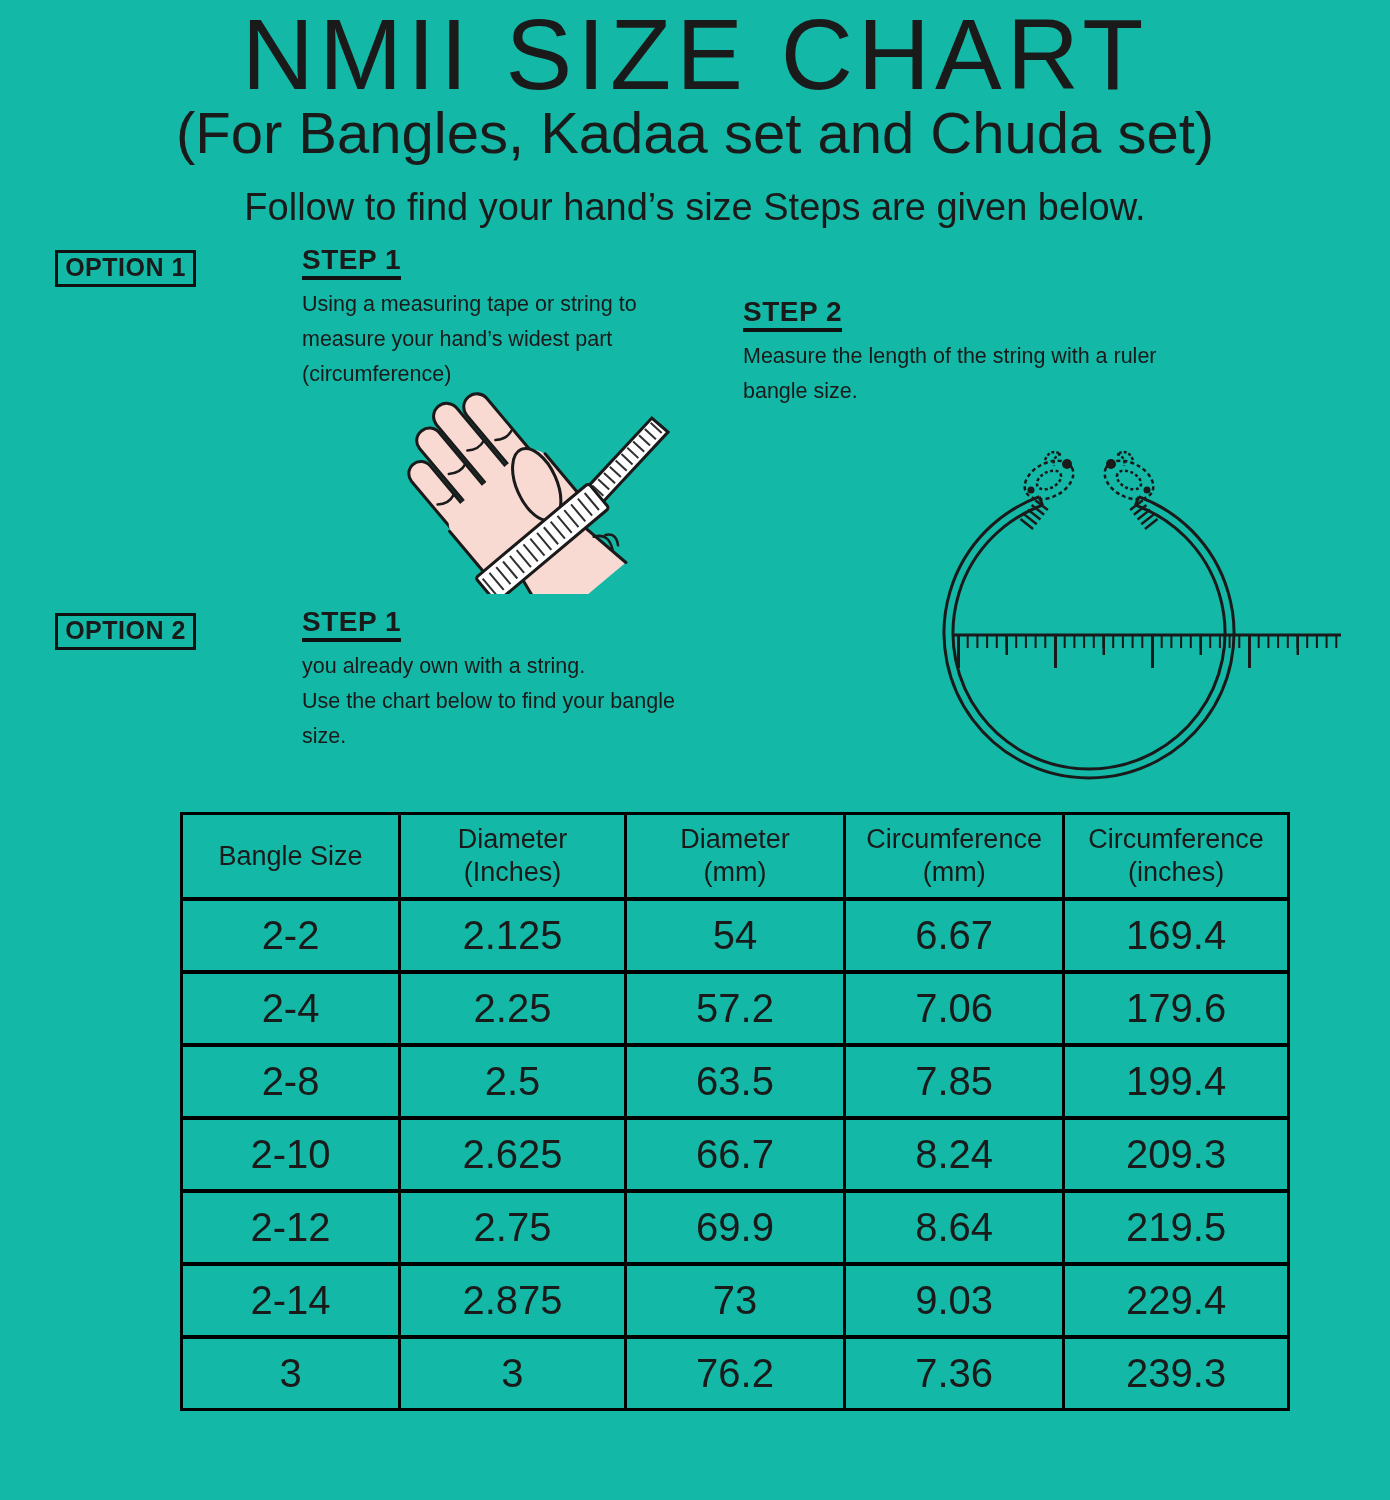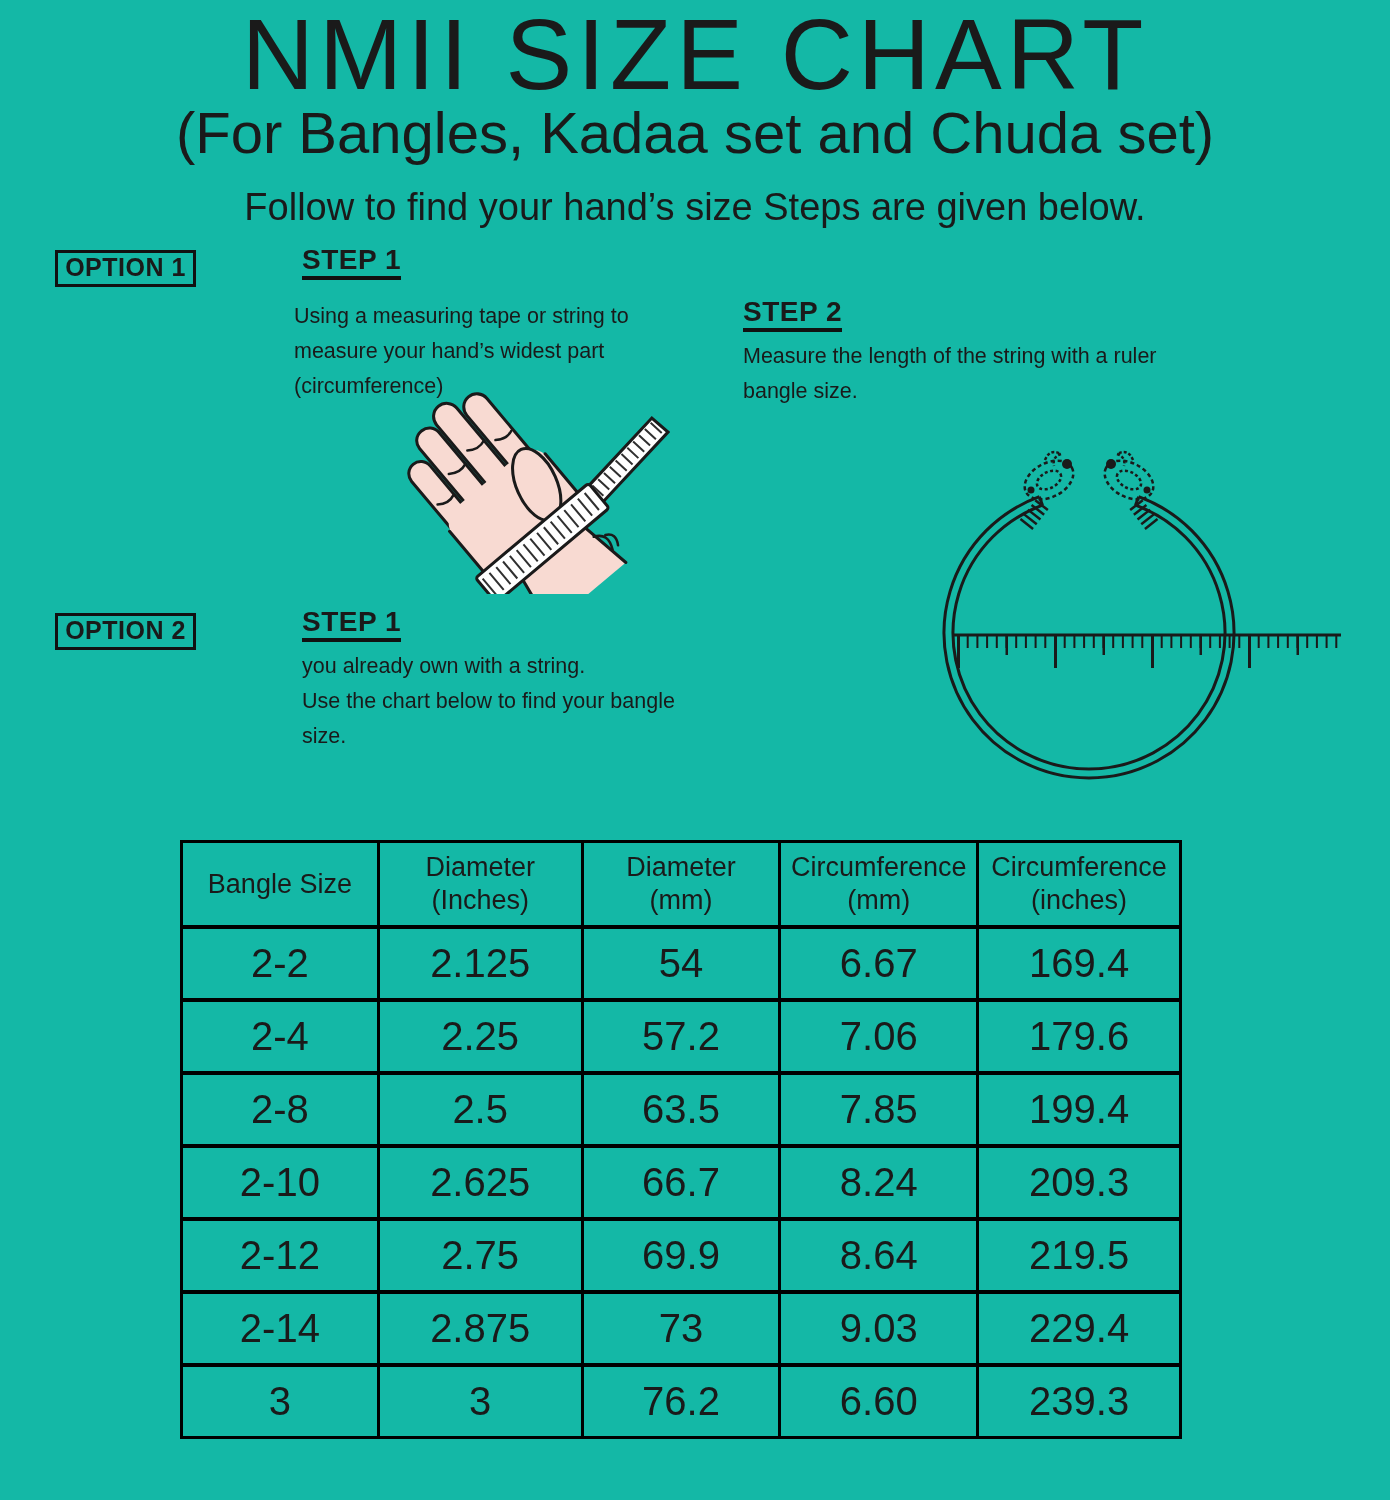--- a/index.html
+++ b/index.html
@@ -36,28 +36,28 @@
     font-size:28px; font-weight:700; letter-spacing:0.5px;
   }
   .step-h span {
     display:inline-block; border-bottom:4px solid #111; 
   }
   .step1-h { left:302px; top:244px; }
   .step2-h { left:743px; top:296px; }
   .opt2step1-h { left:302px; top:606px; }
 
   .step-text { font-size:21.5px; line-height:35px; font-weight:400; }
-  .step1-text { left:294px; top:287px; width:470px;margin-top:12px; }
+  .step1-text { left:302px; top:287px; width:470px; }
   .step2-text { left:743px; top:339px; width:500px; }
   .opt2step1-text { left:302px; top:649px; width:470px; }
 
   .hand-svg   { left:332px; top:356px; width:338px; height:238px; }
   .bangle-svg { left:898px; top:428px; width:492px; height:362px; }
 
-  .table-wrap { left:180px; top:812px; width:1002px;margin-top:28px; }
+  .table-wrap { left:180px; top:812px; width:1110px; }
   table.size-table {
     width:100%; border-collapse:collapse; table-layout:fixed;
     border:3px solid #000;
   }
   .size-table th, .size-table td {
     border-left:3px solid #000; text-align:center; vertical-align:middle;
     padding:0;
   }
   .size-table th:first-child, .size-table td:first-child { border-left:none; }
   .size-table thead th { height:82px; font-size:27px; line-height:33px; font-weight:400; border-bottom:3px solid #000; }
@@ -231,20 +231,20 @@
           <td>2-14</td>
             <td>2.875</td>
             <td>73</td>
             <td>9.03</td>
             <td>229.4</td>
         </tr>
         <tr>
           <td>3</td>
             <td>3</td>
             <td>76.2</td>
-            <td>6.60</td>
+            <td>7.36</td>
             <td>239.3</td>
         </tr>
       </tbody>
     </table>
   </div>
 
 </div>
 
 </body></html>

